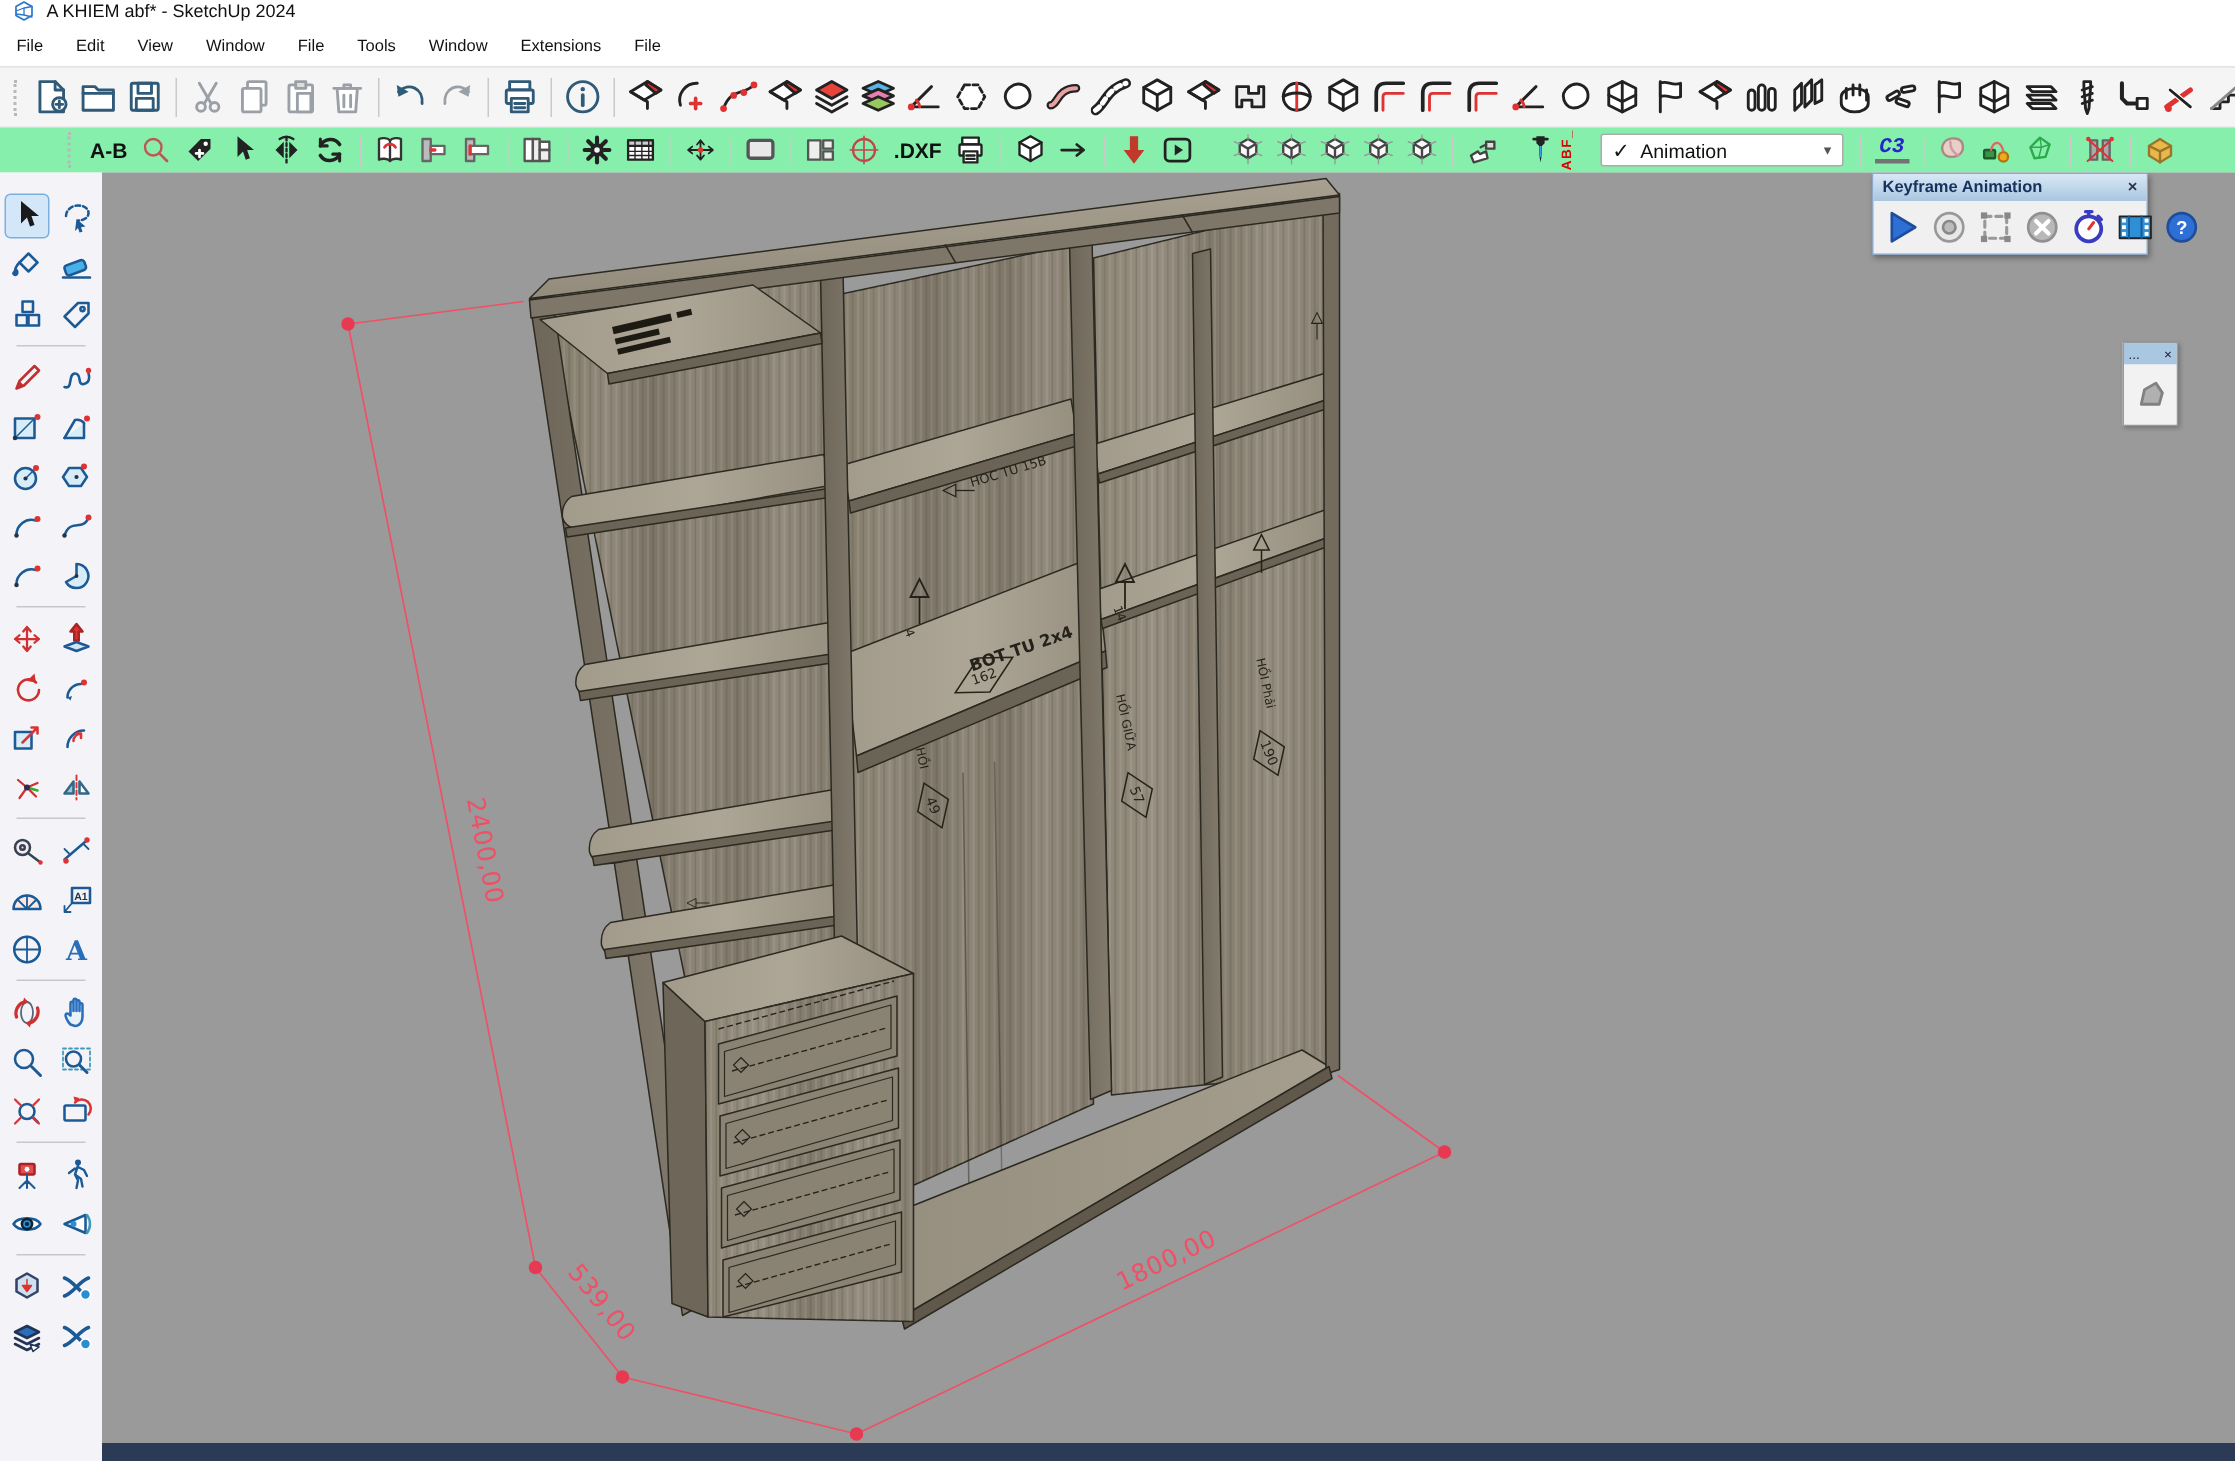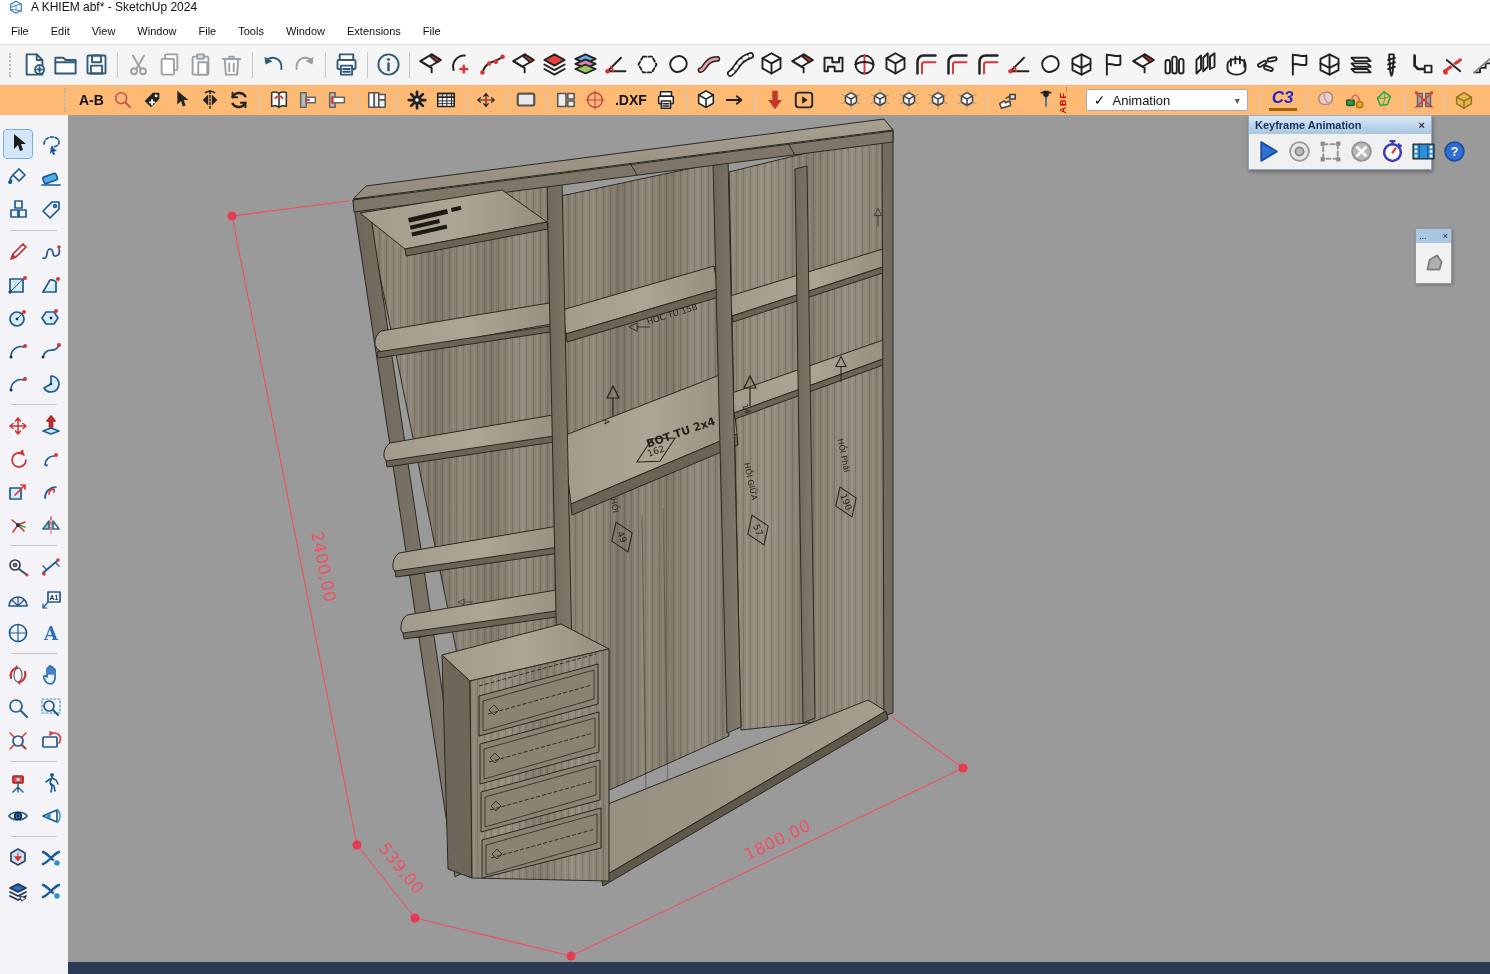--- a/index.html
+++ b/index.html
@@ -2,29 +2,29 @@
 <html><head>
 <meta charset="utf-8">
 <style>
   *{box-sizing:border-box}
   html,body{margin:0;padding:0}
   body{width:1490px;height:974px;overflow:hidden;font-family:"Liberation Sans",sans-serif;background:#f0f0f0}
   .titlebar{height:24px;background:#fff;display:flex;align-items:flex-start;gap:7px;padding-left:8px;font-size:12px;color:#111}
   .menubar{height:20px;background:#fff;display:flex;font-size:11px;color:#111}
   .menubar span{padding:1px 11px;cursor:default}
   .tb1{height:40px;background:#f5f5f5;border-top:1px solid #e2e2e2;display:flex;align-items:center;padding-left:4px;overflow:hidden}
-  .tb2{height:31px;background:#fdba74;border-top:1px solid #ececec;display:flex;align-items:center;padding-left:59px;overflow:hidden}
+  .tb2{height:31px;background:#86efac;border-top:1px solid #ececec;display:flex;align-items:center;padding-left:40px;overflow:hidden}
   .tbi{display:flex;align-items:center;justify-content:center;flex:0 0 auto}
   .tb1 .tbi{width:31px;height:34px}
   .tb2 .tbi{width:29px;height:26px}
   .vsep{width:1px;height:26px;background:#c9c9c9;margin:0 5px;flex:0 0 auto}
   .tb2 .vsep{height:21px}
   .grip{width:5px;height:24px;border-left:2px dotted #b8b8b8;margin:0 5px;flex:0 0 auto}
   .tbtext{font-weight:bold;font-size:14px;color:#111;padding:0 5px;flex:0 0 auto}
-  .c3text{font-family:Liberation Sans, sans-serif;font-style:italic;font-weight:bold;font-size:17px;color:#2626c8;border-bottom:3px solid #a16207;padding:0 3px;line-height:1.1;flex:0 0 auto;margin:0 4px}
+  .c3text{font-family:Liberation Mono, monospace;font-style:italic;font-weight:bold;font-size:14px;color:#2626c8;border-bottom:3px solid #737373;padding:0 3px;line-height:1.1;flex:0 0 auto;margin:0 4px}
   .drill{gap:1px}
   .abftxt{writing-mode:vertical-rl;transform:rotate(180deg);font:bold 9px "Liberation Sans",sans-serif;color:#d00;font-style:normal;letter-spacing:1px}
   .combo{width:162px;height:22px;background:#fff;border:1px solid #ababab;border-radius:2px;display:flex;align-items:center;font-size:13px;gap:7px;padding:0 7px;margin:0 6px;color:#111;flex:0 0 auto}
   .combo b{font-weight:normal;font-size:14px}
   .combo .arr{margin-left:auto;color:#555;font-size:10px}
   .main{display:flex;height:859px}
   .lefttb{width:68px;background:#f4f4f8;padding-top:12px;flex:0 0 auto}
   .ltrow{display:flex;justify-content:center;gap:3px;height:33px;align-items:center}
   .lti{width:30px;height:30px;display:flex;align-items:center;justify-content:center;border-radius:4px}
   .lti.active{background:#d4e7f8;border:1px solid #7ab0e0}

